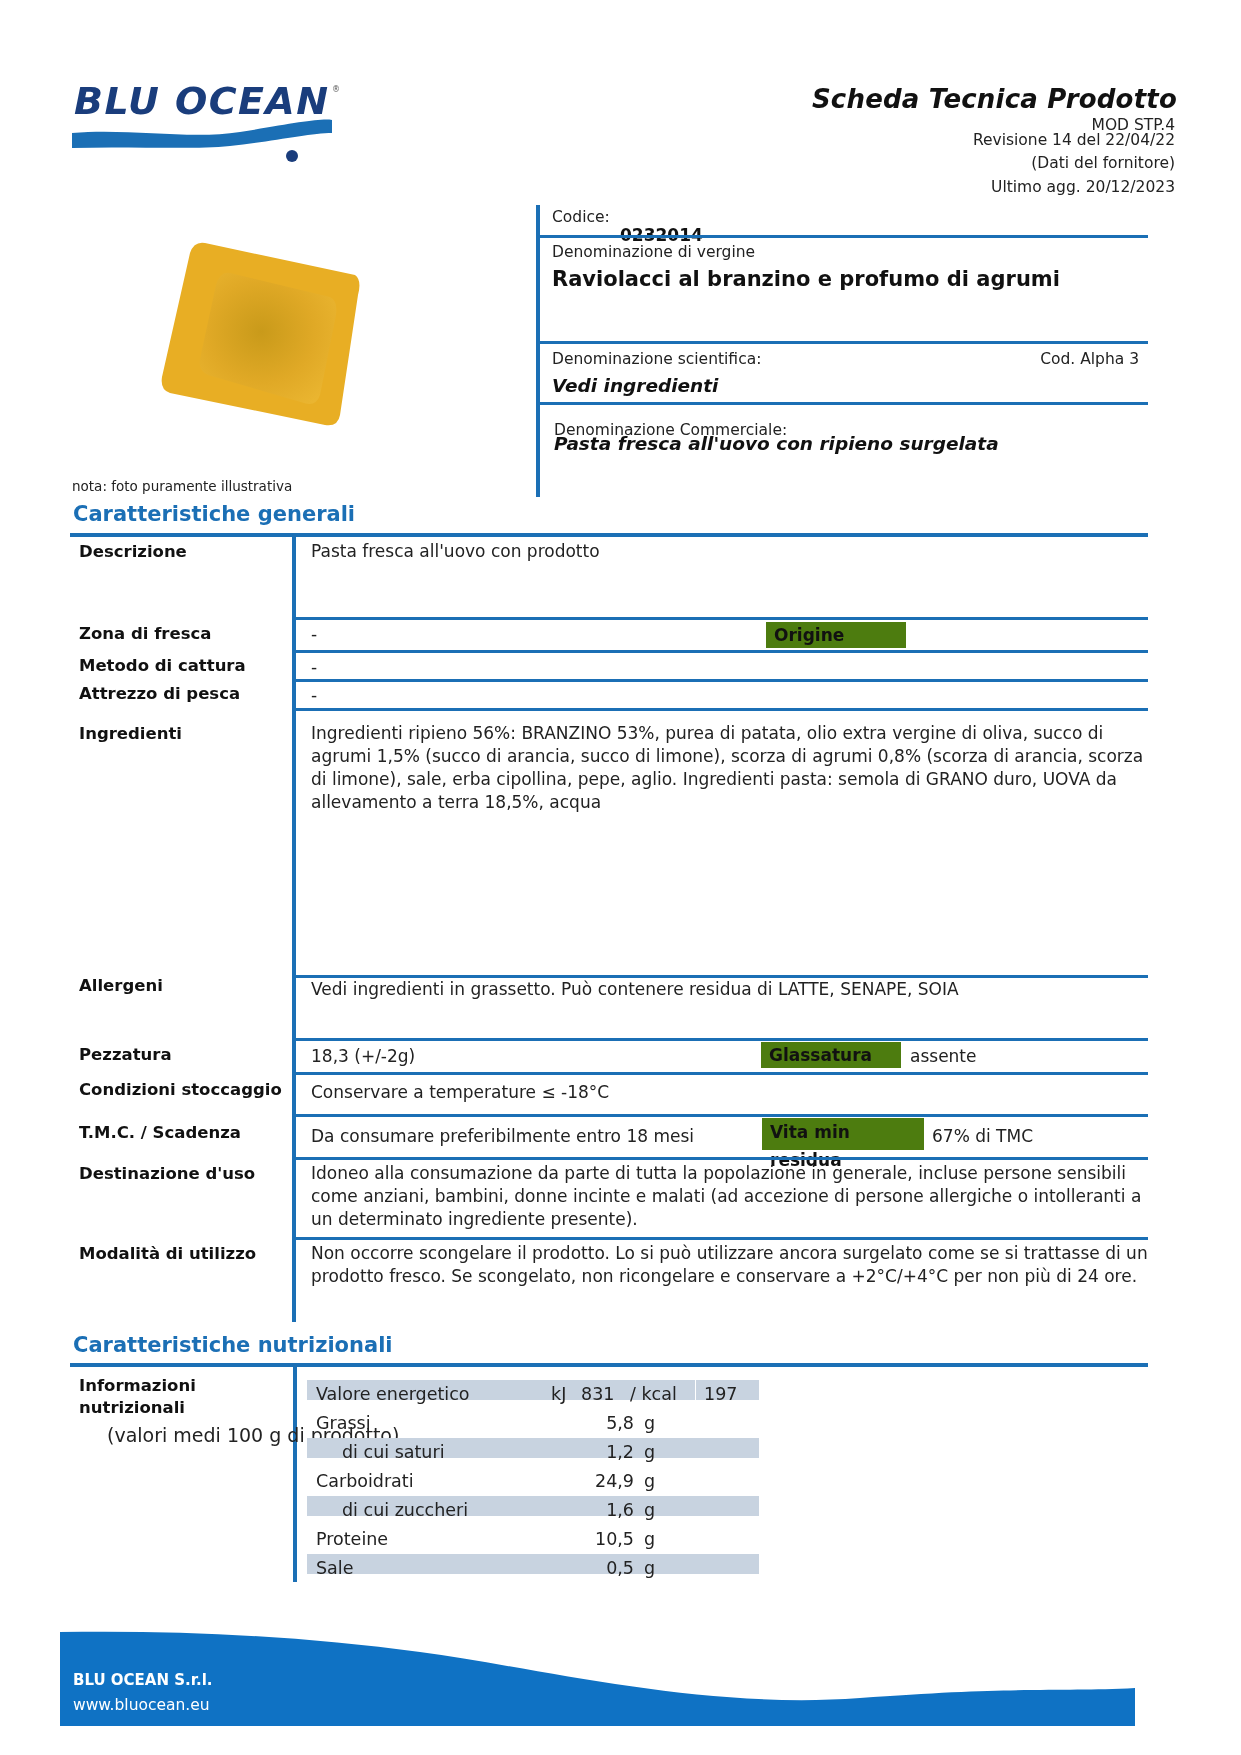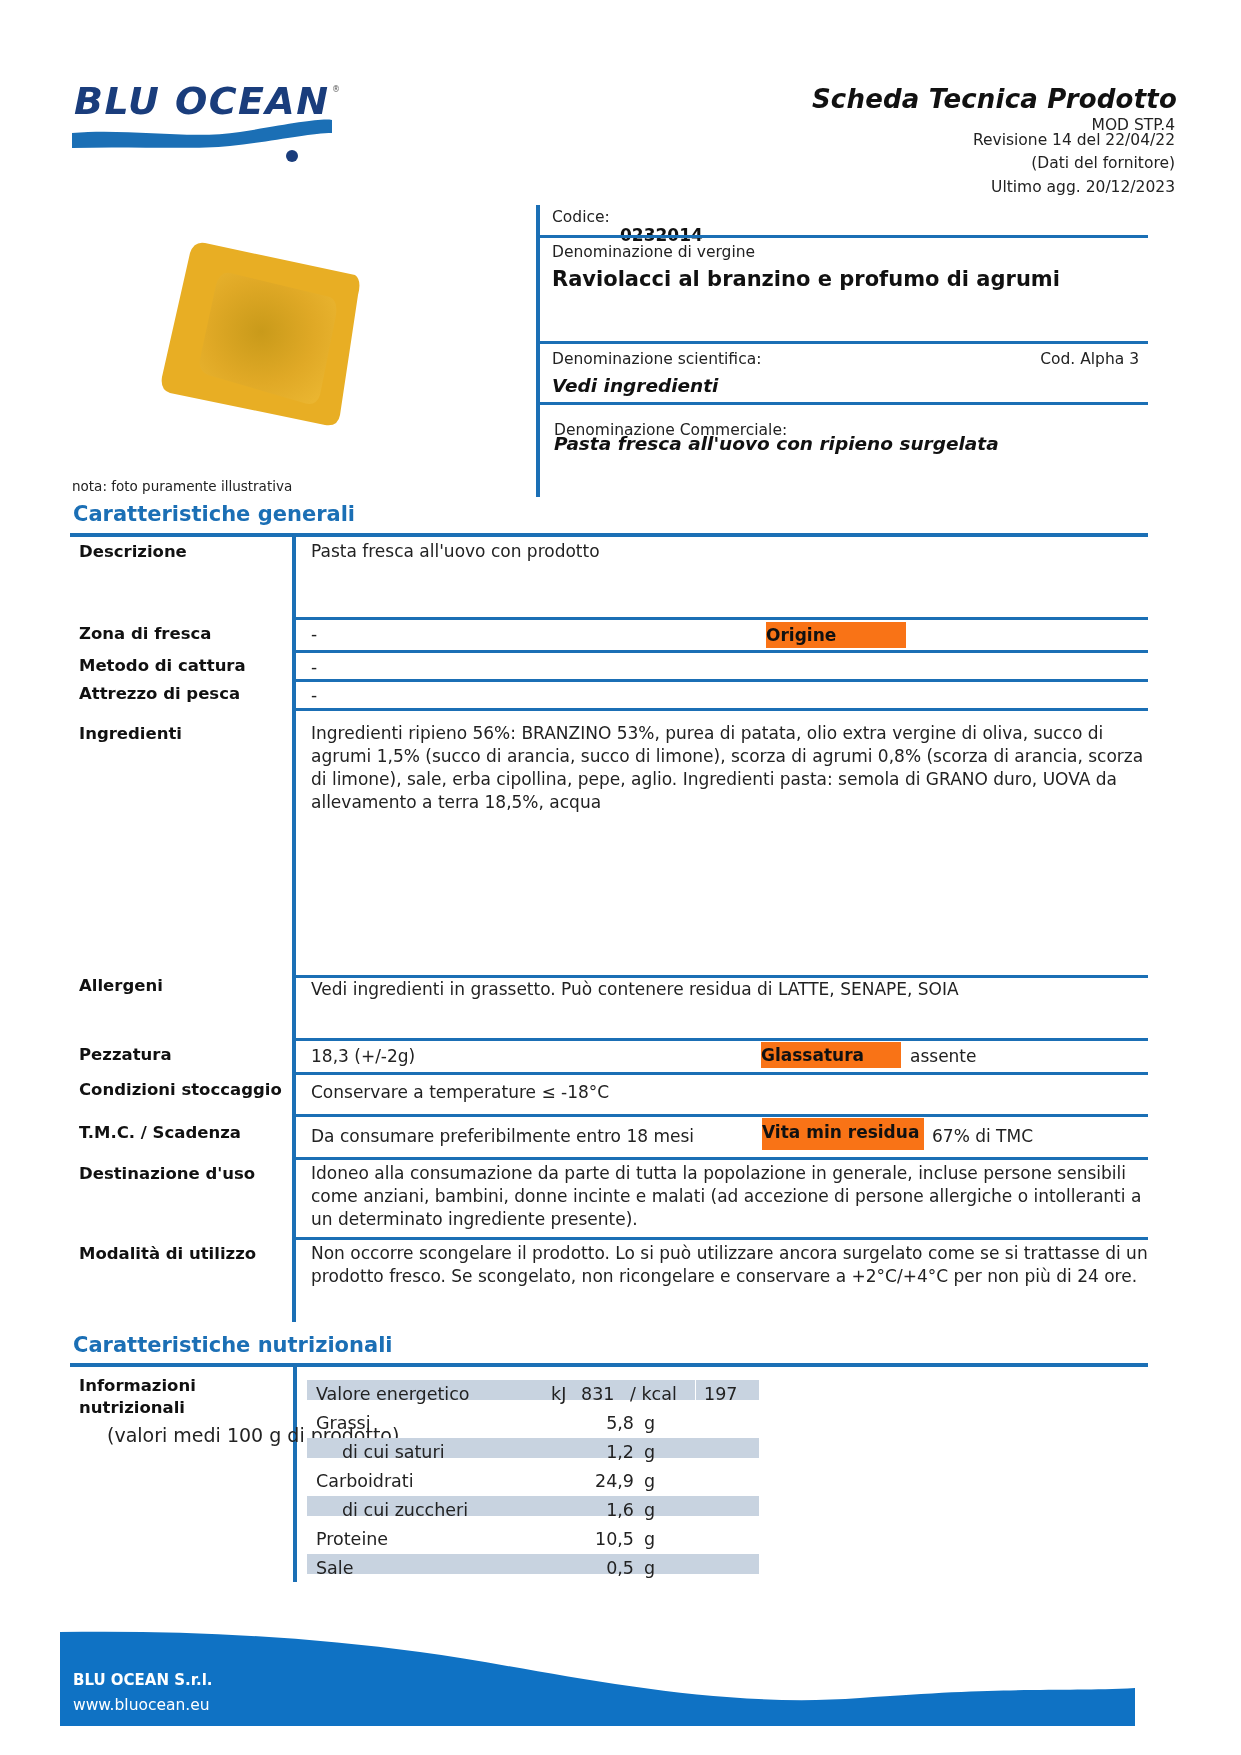--- a/index.html
+++ b/index.html
@@ -23,21 +23,21 @@
   .hline { background: #1b6fb5; height: 3px; }
   .lbl-sm { font-size: 15.5px; color: #222; white-space: nowrap; }
   .val-bold { font-weight: bold; font-size: 17px; margin-top: 15px; }
   .val-title { font-weight: bold; font-size: 21px; white-space: nowrap; }
   .val-ital { font-weight: bold; font-style: italic; font-size: 18.5px; white-space: nowrap; }
 
   .section-title { font-size: 21px; font-weight: bold; color: #1b6fb5; white-space: nowrap; }
 
   .row-lbl { left: 79px; font-size: 16.5px; font-weight: bold; white-space: nowrap; }
   .row-val { left: 311px; font-size: 17px; color: #222; line-height: 23px; }
-  .tag { background: #f97316; font-size: 17px; font-weight: bold; box-sizing: border-box; line-height: 26px; }
+  .tag { background: #4d7c0f; font-size: 17px; font-weight: bold; padding-left: 8px; box-sizing: border-box; line-height: 26px; }
 
   
   .nut-row { left: 307px; width: 452px; height: 20px; font-size: 17.5px; color: #222; line-height: 28px; }
   .nut-row.shade { background: #c8d3e0; }
   .nut-row span { position: absolute; white-space: nowrap; }
 
   
   .footer-wave { left: 60px; top: 1600px; width: 1080px; height: 130px; }
   .footer-company { left: 73px; top: 1671px; color: #ffffff; font-size: 15px; font-weight: bold; }
   .footer-url { left: 73px; top: 1696px; color: #ffffff; font-size: 15.5px; }

